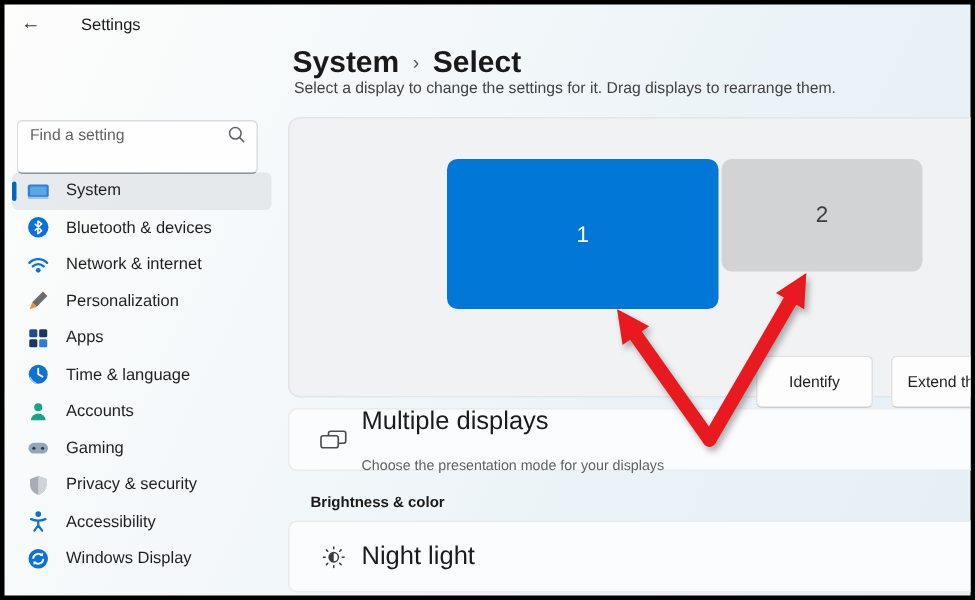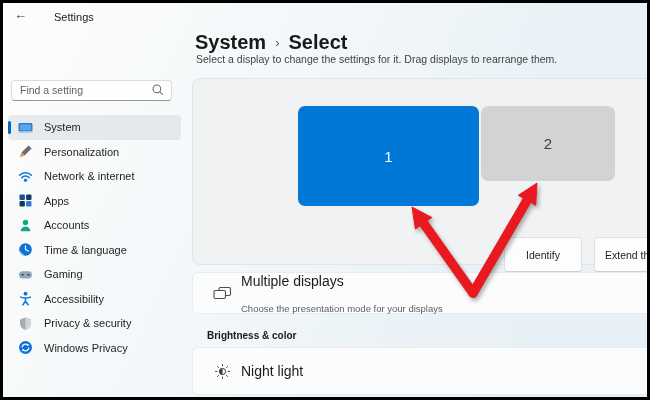--- a/index.html
+++ b/index.html
@@ -7,21 +7,21 @@
   .frame { position:relative; width:650px; height:400px; background:#000; }
   .window { position:absolute; left:3px; top:3px; width:644px; height:394px; overflow:hidden;
             background:linear-gradient(115deg,#fdfdfc 0%,#f4f8fa 35%,#eaf2f7 70%,#e6eff6 100%);
             color:#1b1b1b; font-family:"Liberation Sans", sans-serif; }
 
   
   .back-btn { position:absolute; left:11px; top:4px; font-size:13px; color:#333; cursor:default; }
   .app-title { position:absolute; left:34px; top:8px; font-size:11px; color:#1b1b1b;margin-left:17px; }
 
   
-  .search-box { position:absolute; left:8px; top:77px; width:161px; height:21px; background:#fefefe;
+  .search-box { position:absolute; left:8px; top:77px; width:161px; height:36px; background:#fefefe;
                 border:1px solid #d9dcdf; border-bottom:1px solid #93969a; border-radius:4px; }
   .search-box input { position:absolute; left:8px; top:0; width:130px; height:18px; border:none; outline:none;
                       background:transparent; font-family:"Liberation Sans",sans-serif; font-size:10.5px; color:#3a3a3a; }
   .search-box input::placeholder { color:#636363; }
   .search-glyph { position:absolute; right:6px; top:2px; }
 
   .nav { position:absolute; left:0; top:112px; width:183px; }
   .nav-item { position:relative; height:24.5px; margin:0 5px; border-radius:4px; display:flex;
               align-items:center; padding-left:10px; gap:11px; font-size:11px; color:#1f1f1f; }
   .nav-item.selected { background:rgba(110,125,140,0.13); }
@@ -47,21 +47,21 @@
   .btn-identify { left:311px; width:78px; justify-content:center; }
   .btn-extend { left:401px; width:135px; padding-left:10px; white-space:nowrap; }
 
   
   .row-card { position:absolute; left:189px; width:470px; background:#fbfcfd; border:1px solid #e9ebed;
               border-radius:6px; display:flex; align-items:center; }
   .md-card { top:269px; height:42px; }
   .nl-card { top:344px; height:48px; }
   .row-ico { margin-left:19px; width:20px; display:flex; justify-content:center; }
   .row-text { margin-left:9px; }
-  .row-title { font-size:14px; color:#1b1b1b; }
+  .row-title { font-size:17px; color:#1b1b1b; }
   .row-sub { font-size:9.5px; color:#606060; margin-top:14px; }
   .section-header { position:absolute; left:204px; top:327px; font-size:10px; font-weight:700; color:#191919; }
 
   
   .arrows { position:absolute; left:0; top:0; pointer-events:none;
             filter:drop-shadow(2px 3px 2px rgba(0,0,0,0.30)); }
 </style>
 </head>
 <body>
 
@@ -89,104 +89,113 @@
               <rect x="0.5" y="3" width="14" height="8.6" rx="1.4" fill="#2f7fd4"></rect>
               <rect x="2" y="4.4" width="11" height="5.8" rx="0.8" fill="#5aa7e8"></rect>
               <rect x="0.5" y="11.2" width="14" height="1.5" rx="0.7" fill="#9cc5ea"></rect>
             </svg>
           </span>
       <span>System</span>
     </div>
     <div class="nav-item">
       <span class="nav-ico">
             <svg width="15" height="15" viewBox="0 0 15 15">
-              <path d="M10.6 1.4 L13.6 4.4 L6.5 11.5 L3.5 8.5 Z" fill="#6b6b6b"></path>
-              <path d="M3.5 8.5 L6.5 11.5 L1.8 13.2 Z" fill="#e8913a"></path>
-            </svg>
-          </span>
-      <span>Personalization</span>
+              <circle cx="7.5" cy="7.5" r="6.8" fill="#0e71d8"></circle>
+              <path d="M7.3 3.2 L9.8 5.2 L5.2 9.8 M5.2 5.2 L9.8 9.8 L7.3 11.8 L7.3 3.2" stroke="#fff" stroke-width="1.05" fill="none" stroke-linejoin="round"></path>
+            </svg>
+          </span>
+      <span>Bluetooth &amp; devices</span>
     </div>
     <div class="nav-item">
       <span class="nav-ico">
             <svg width="15" height="15" viewBox="0 0 15 15">
               <path d="M1.6 6.2 A8.3 8.3 0 0 1 13.4 6.2" stroke="#0e71d8" stroke-width="1.6" fill="none" stroke-linecap="round"></path>
               <path d="M3.9 8.6 A5 5 0 0 1 11.1 8.6" stroke="#0e71d8" stroke-width="1.6" fill="none" stroke-linecap="round"></path>
               <circle cx="7.5" cy="11.2" r="1.6" fill="#0e71d8"></circle>
             </svg>
           </span>
       <span>Network &amp; internet</span>
+    </div>
+    <div class="nav-item">
+      <span class="nav-ico">
+            <svg width="15" height="15" viewBox="0 0 15 15">
+              <path d="M10.6 1.4 L13.6 4.4 L6.5 11.5 L3.5 8.5 Z" fill="#6b6b6b"></path>
+              <path d="M3.5 8.5 L6.5 11.5 L1.8 13.2 Z" fill="#e8913a"></path>
+            </svg>
+          </span>
+      <span>Personalization</span>
     </div>
     <div class="nav-item">
       <span class="nav-ico">
             <svg width="15" height="15" viewBox="0 0 15 15">
               <rect x="1.5" y="1.5" width="5.4" height="5.4" rx="1" fill="#1d4f8b"></rect>
               <rect x="8.1" y="1.5" width="5.4" height="5.4" rx="1" fill="#16395f"></rect>
               <rect x="1.5" y="8.1" width="5.4" height="5.4" rx="1" fill="#16395f"></rect>
               <rect x="8.1" y="8.1" width="5.4" height="5.4" rx="1" fill="#2d7dd2"></rect>
             </svg>
           </span>
       <span>Apps</span>
     </div>
     <div class="nav-item">
       <span class="nav-ico">
             <svg width="15" height="15" viewBox="0 0 15 15">
-              <circle cx="7.5" cy="4.5" r="2.7" fill="#18a38b"></circle>
-              <path d="M2.6 13.2 a4.9 4.6 0 0 1 9.8 0 Z" fill="#18a38b"></path>
-            </svg>
-          </span>
-      <span>Accounts</span>
-    </div>
-    <div class="nav-item">
-      <span class="nav-ico">
-            <svg width="15" height="15" viewBox="0 0 15 15">
               <circle cx="7.5" cy="7.5" r="6.3" fill="#0e71d8"></circle>
               <path d="M7.5 3.8 V7.5 L10.3 9.1" stroke="#fff" stroke-width="1.2" fill="none" stroke-linecap="round"></path>
               <path d="M2 9.5 a6.3 6.3 0 0 0 4 3.9" stroke="#9cc9f0" stroke-width="1.2" fill="none"></path>
             </svg>
           </span>
       <span>Time &amp; language</span>
     </div>
     <div class="nav-item">
       <span class="nav-ico">
             <svg width="15" height="15" viewBox="0 0 15 15">
+              <circle cx="7.5" cy="4.5" r="2.7" fill="#18a38b"></circle>
+              <path d="M2.6 13.2 a4.9 4.6 0 0 1 9.8 0 Z" fill="#18a38b"></path>
+            </svg>
+          </span>
+      <span>Accounts</span>
+    </div>
+    <div class="nav-item">
+      <span class="nav-ico">
+            <svg width="15" height="15" viewBox="0 0 15 15">
               <rect x="1" y="4.2" width="13" height="7.2" rx="3.6" fill="#93a7bb"></rect>
               <circle cx="4.6" cy="7.8" r="1.05" fill="#2b3a4a"></circle>
               <circle cx="10.4" cy="7.8" r="1.05" fill="#2b3a4a"></circle>
             </svg>
           </span>
       <span>Gaming</span>
     </div>
     <div class="nav-item">
       <span class="nav-ico">
             <svg width="15" height="15" viewBox="0 0 15 15">
+              <path d="M7.5 1.4 L13 3.4 V7 C13 10.5 10.7 12.9 7.5 13.9 C4.3 12.9 2 10.5 2 7 V3.4 Z" fill="#a7adb3"></path>
+              <path d="M7.5 1.4 L13 3.4 V7 C13 10.5 10.7 12.9 7.5 13.9 Z" fill="#cfd4d8"></path>
+            </svg>
+          </span>
+      <span>Privacy &amp; security</span>
+    </div>
+    <div class="nav-item">
+      <span class="nav-ico">
+            <svg width="15" height="15" viewBox="0 0 15 15">
               <circle cx="7.5" cy="2.7" r="1.9" fill="#0e71d8"></circle>
               <path d="M2.7 6.1 Q7.5 8 12.3 6.1 M7.5 7.4 V10.3 M7.5 10.3 L4.9 13.8 M7.5 10.3 L10.1 13.8" stroke="#0e71d8" stroke-width="1.5" fill="none" stroke-linecap="round"></path>
             </svg>
           </span>
       <span>Accessibility</span>
-    </div>
-    <div class="nav-item">
-      <span class="nav-ico">
-            <svg width="15" height="15" viewBox="0 0 15 15">
-              <path d="M7.5 1.4 L13 3.4 V7 C13 10.5 10.7 12.9 7.5 13.9 C4.3 12.9 2 10.5 2 7 V3.4 Z" fill="#a7adb3"></path>
-              <path d="M7.5 1.4 L13 3.4 V7 C13 10.5 10.7 12.9 7.5 13.9 Z" fill="#cfd4d8"></path>
-            </svg>
-          </span>
-      <span>Privacy &amp; security</span>
     </div>
     <div class="nav-item">
       <span class="nav-ico">
             <svg width="15" height="15" viewBox="0 0 15 15">
               <circle cx="7.5" cy="7.5" r="6.5" fill="#0e71d8"></circle>
               <path d="M4.1 7.5 a3.4 3.4 0 0 1 6-2.1 M10.9 7.5 a3.4 3.4 0 0 1 -6 2.1" stroke="#fff" stroke-width="1.2" fill="none"></path>
               <path d="M10.5 3.4 l0.3 2.3 -2.3 -0.3 Z" fill="#fff"></path>
               <path d="M4.5 11.6 l-0.3 -2.3 2.3 0.3 Z" fill="#fff"></path>
             </svg>
           </span>
-      <span>Windows Privacy</span>
+      <span>Windows Display</span>
     </div>
   </div>
 
   <div class="breadcrumb">
     <span>System</span><span class="crumb-sep">›</span><span>Select</span>
   </div>
   <div class="page-desc">Select a display to change the settings for it. Drag displays to rearrange them.</div>
 
   <div class="display-card">
     <div class="monitor monitor-1">

